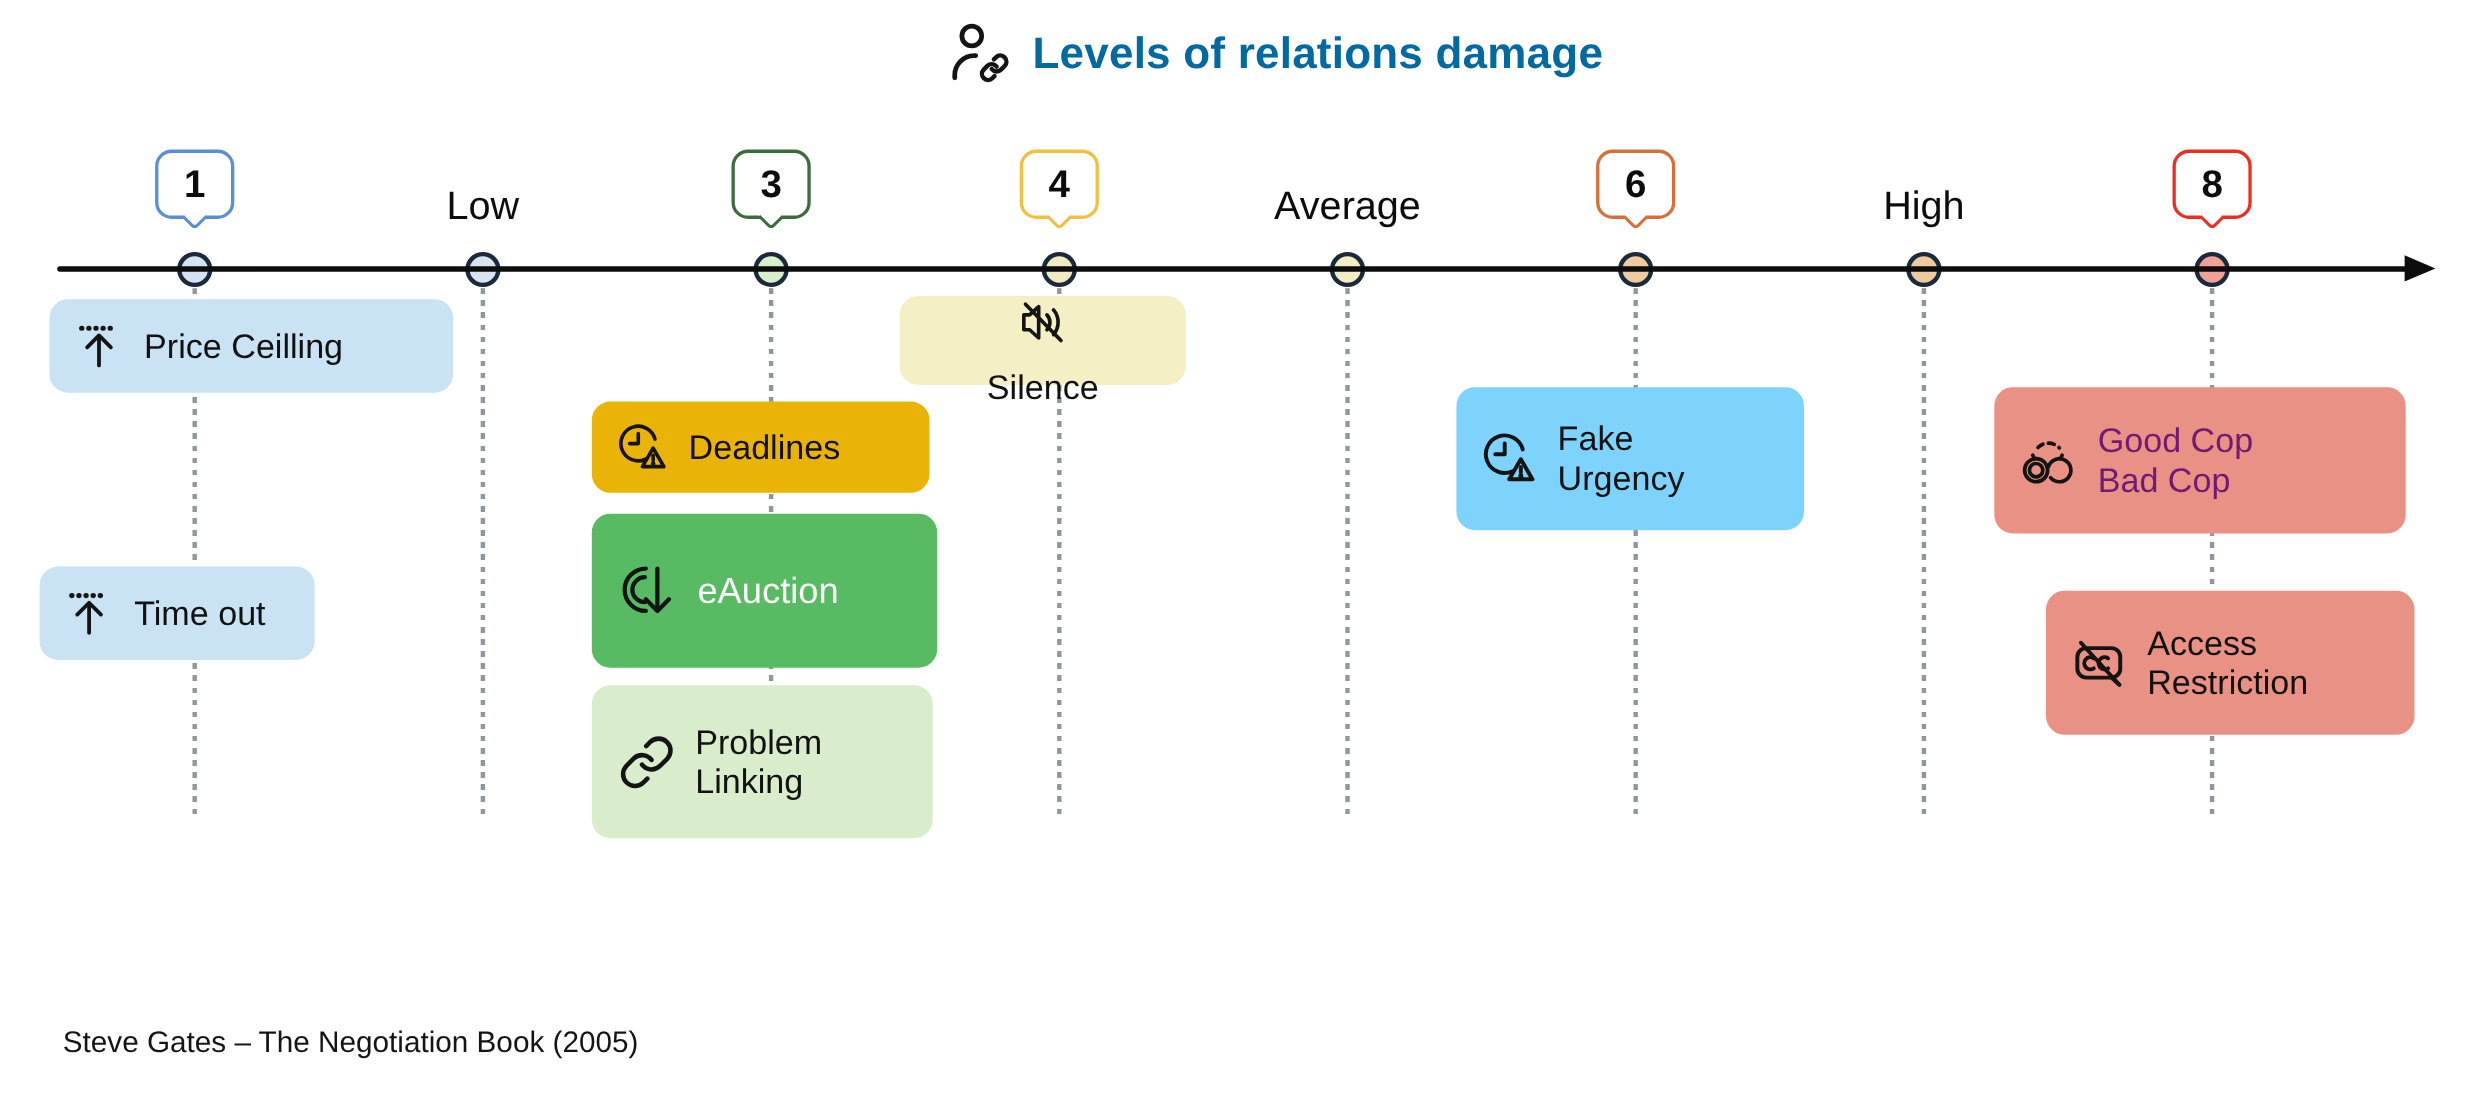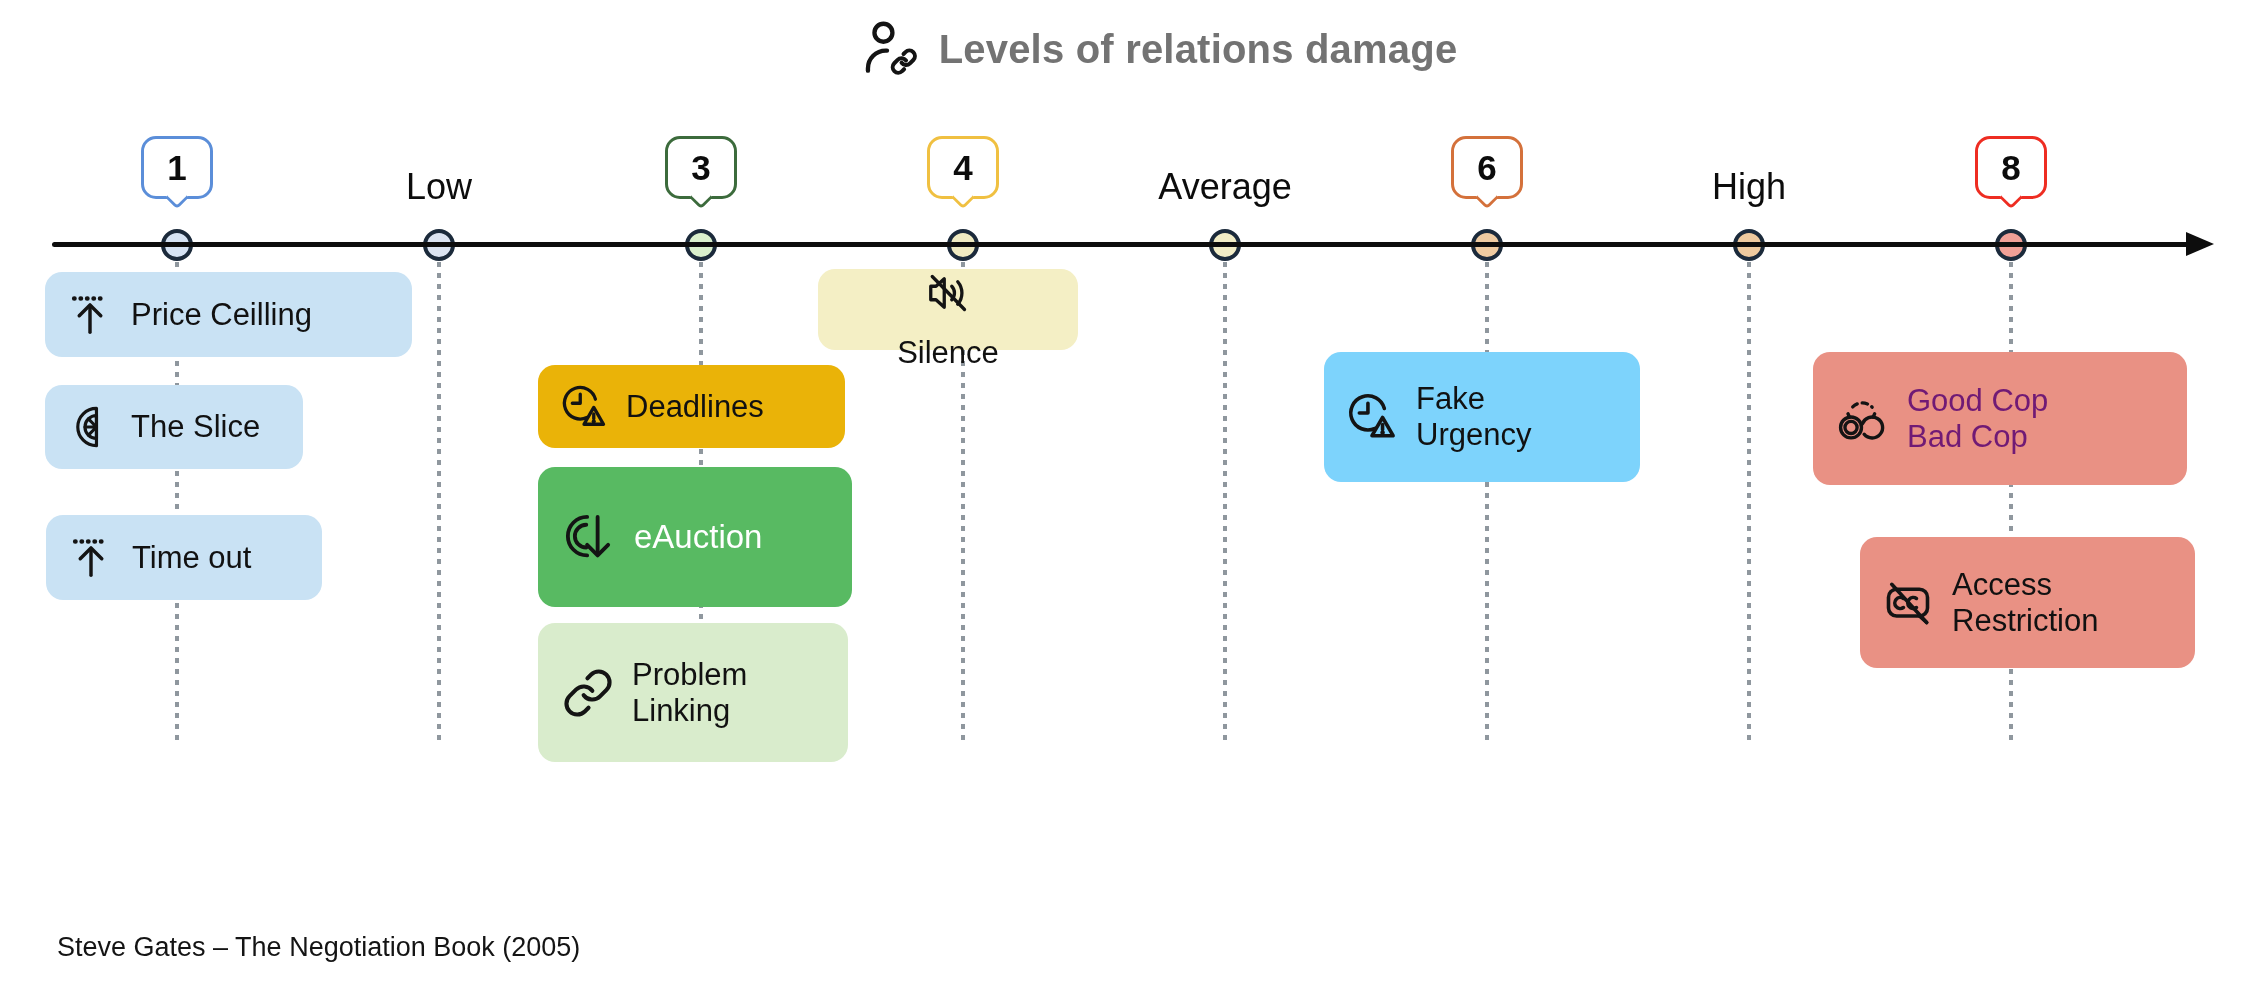--- a/index.html
+++ b/index.html
@@ -4,21 +4,21 @@
 <style>
   * { margin:0; padding:0; box-sizing:border-box; }
   html,body { background:#ffffff; }
   body { font-family:"Liberation Sans","DejaVu Sans",sans-serif; color:#111; }
   .stage { position:relative; width:2252px; height:1002px; background:#fff; overflow:hidden; }
 
   
   .title { position:absolute; left:1158px; top:18px; transform:translateX(-50%);
            display:flex; align-items:center; gap:18px; }
   .title .ticon { width:62px; height:62px; flex:0 0 auto; }
-  .title h1 { font-size:40px; font-weight:600; letter-spacing:0.2px; color:#737373; white-space:nowrap; }
+  .title h1 { font-size:40px; font-weight:600; letter-spacing:0.2px; color:#0369a1; white-space:nowrap; }
 
   
   .axis-line { position:absolute; left:52px; top:242px; width:2138px; height:5px; background:#0d0d0d; border-radius:3px; z-index:3; }
   .axis-arrow { position:absolute; left:2186px; top:232px; width:0; height:0; z-index:3;
                 border-left:28px solid #0d0d0d; border-top:12px solid transparent; border-bottom:12px solid transparent; }
 
   .marker { position:absolute; top:0; width:0; height:1002px; z-index:1; }
   .m0{left:177px}.m1{left:439px}.m2{left:701px}.m3{left:963px}
   .m4{left:1225px}.m5{left:1487px}.m6{left:1749px}.m7{left:2011px}
 
@@ -41,21 +41,21 @@
   .guide { position:absolute; top:262px; left:-2px; width:4px; height:481px;
            background:repeating-linear-gradient(to bottom,#8f979e 0 5px,transparent 5px 11px); }
 
   
   .card { position:absolute; display:flex; align-items:center; gap:18px;
           border-radius:17px; padding:0 22px; z-index:2; }
   .card svg { flex:0 0 auto; display:block; }
   .card-label { font-size:31px; line-height:36px; font-weight:500; white-space:pre-line; }
   .c0 { left:45px;  top:272px; width:367px; height:85px; }
   .c1 { left:45px;  top:385px; width:258px; height:84px; }
-  .c2 { left:46px;  top:515px; width:276px; height:85px;text-align:right; }
+  .c2 { left:36px;  top:515px; width:250px; height:85px;text-align:right; }
   .c3 { left:538px; top:365px; width:307px; height:83px; }
   .c4 { left:538px; top:467px; width:314px; height:140px; }
   .c4 .card-label { font-size:33px; }
   .c5 { left:538px; top:623px; width:310px; height:139px;padding-left:24px; }
   .c6 { left:818px; top:269px; width:260px; height:81px;flex-direction:column; }
   .c7 { left:1324px; top:352px; width:316px; height:130px; }
   .c8 { left:1813px; top:352px; width:374px; height:133px; }
   .c9 { left:1860px; top:537px; width:335px; height:131px; }
 
   
@@ -152,30 +152,20 @@
     <svg width="46" height="46" viewBox="0 0 32 32">
       <g class="ic" stroke-width="2.4">
         <line x1="5" y1="4.5" x2="27" y2="4.5" stroke-width="3.2" stroke-dasharray="0.2 4.3"></line>
         <path d="M16 28 V10.5"></path>
         <path d="M8.5 16.5 L16 9 L23.5 16.5"></path>
       </g>
     </svg>
     <span class="card-label">Price Ceilling</span>
   </div>
 
-  <div class="card c1" style="background-color: rgb(201, 226, 244); color: rgb(17, 17, 17);">
-    <svg width="46" height="46" viewBox="0 0 32 32">
-      <g class="ic" stroke-width="2.2">
-        <path d="M20.5 3 A13 13 0 0 0 20.5 29 Z"></path>
-        <path d="M20.5 8 A8 8 0 0 0 20.5 24 Z"></path>
-        <path d="M20.5 16 L12.5 16 M20.5 16 L14.9 10.4 M20.5 16 L14.9 21.6"></path>
-      </g>
-    </svg>
-    <span class="card-label">The Slice</span>
-  </div>
 
   <div class="card c2" style="background-color: rgb(201, 226, 244); color: rgb(17, 17, 17);">
     <svg width="46" height="46" viewBox="0 0 32 32">
       <g class="ic" stroke-width="2.4">
         <line x1="5" y1="4.5" x2="27" y2="4.5" stroke-width="3.2" stroke-dasharray="0.2 4.3"></line>
         <path d="M16 28 V10.5"></path>
         <path d="M8.5 16.5 L16 9 L23.5 16.5"></path>
       </g>
     </svg>
     <span class="card-label">Time out</span>

